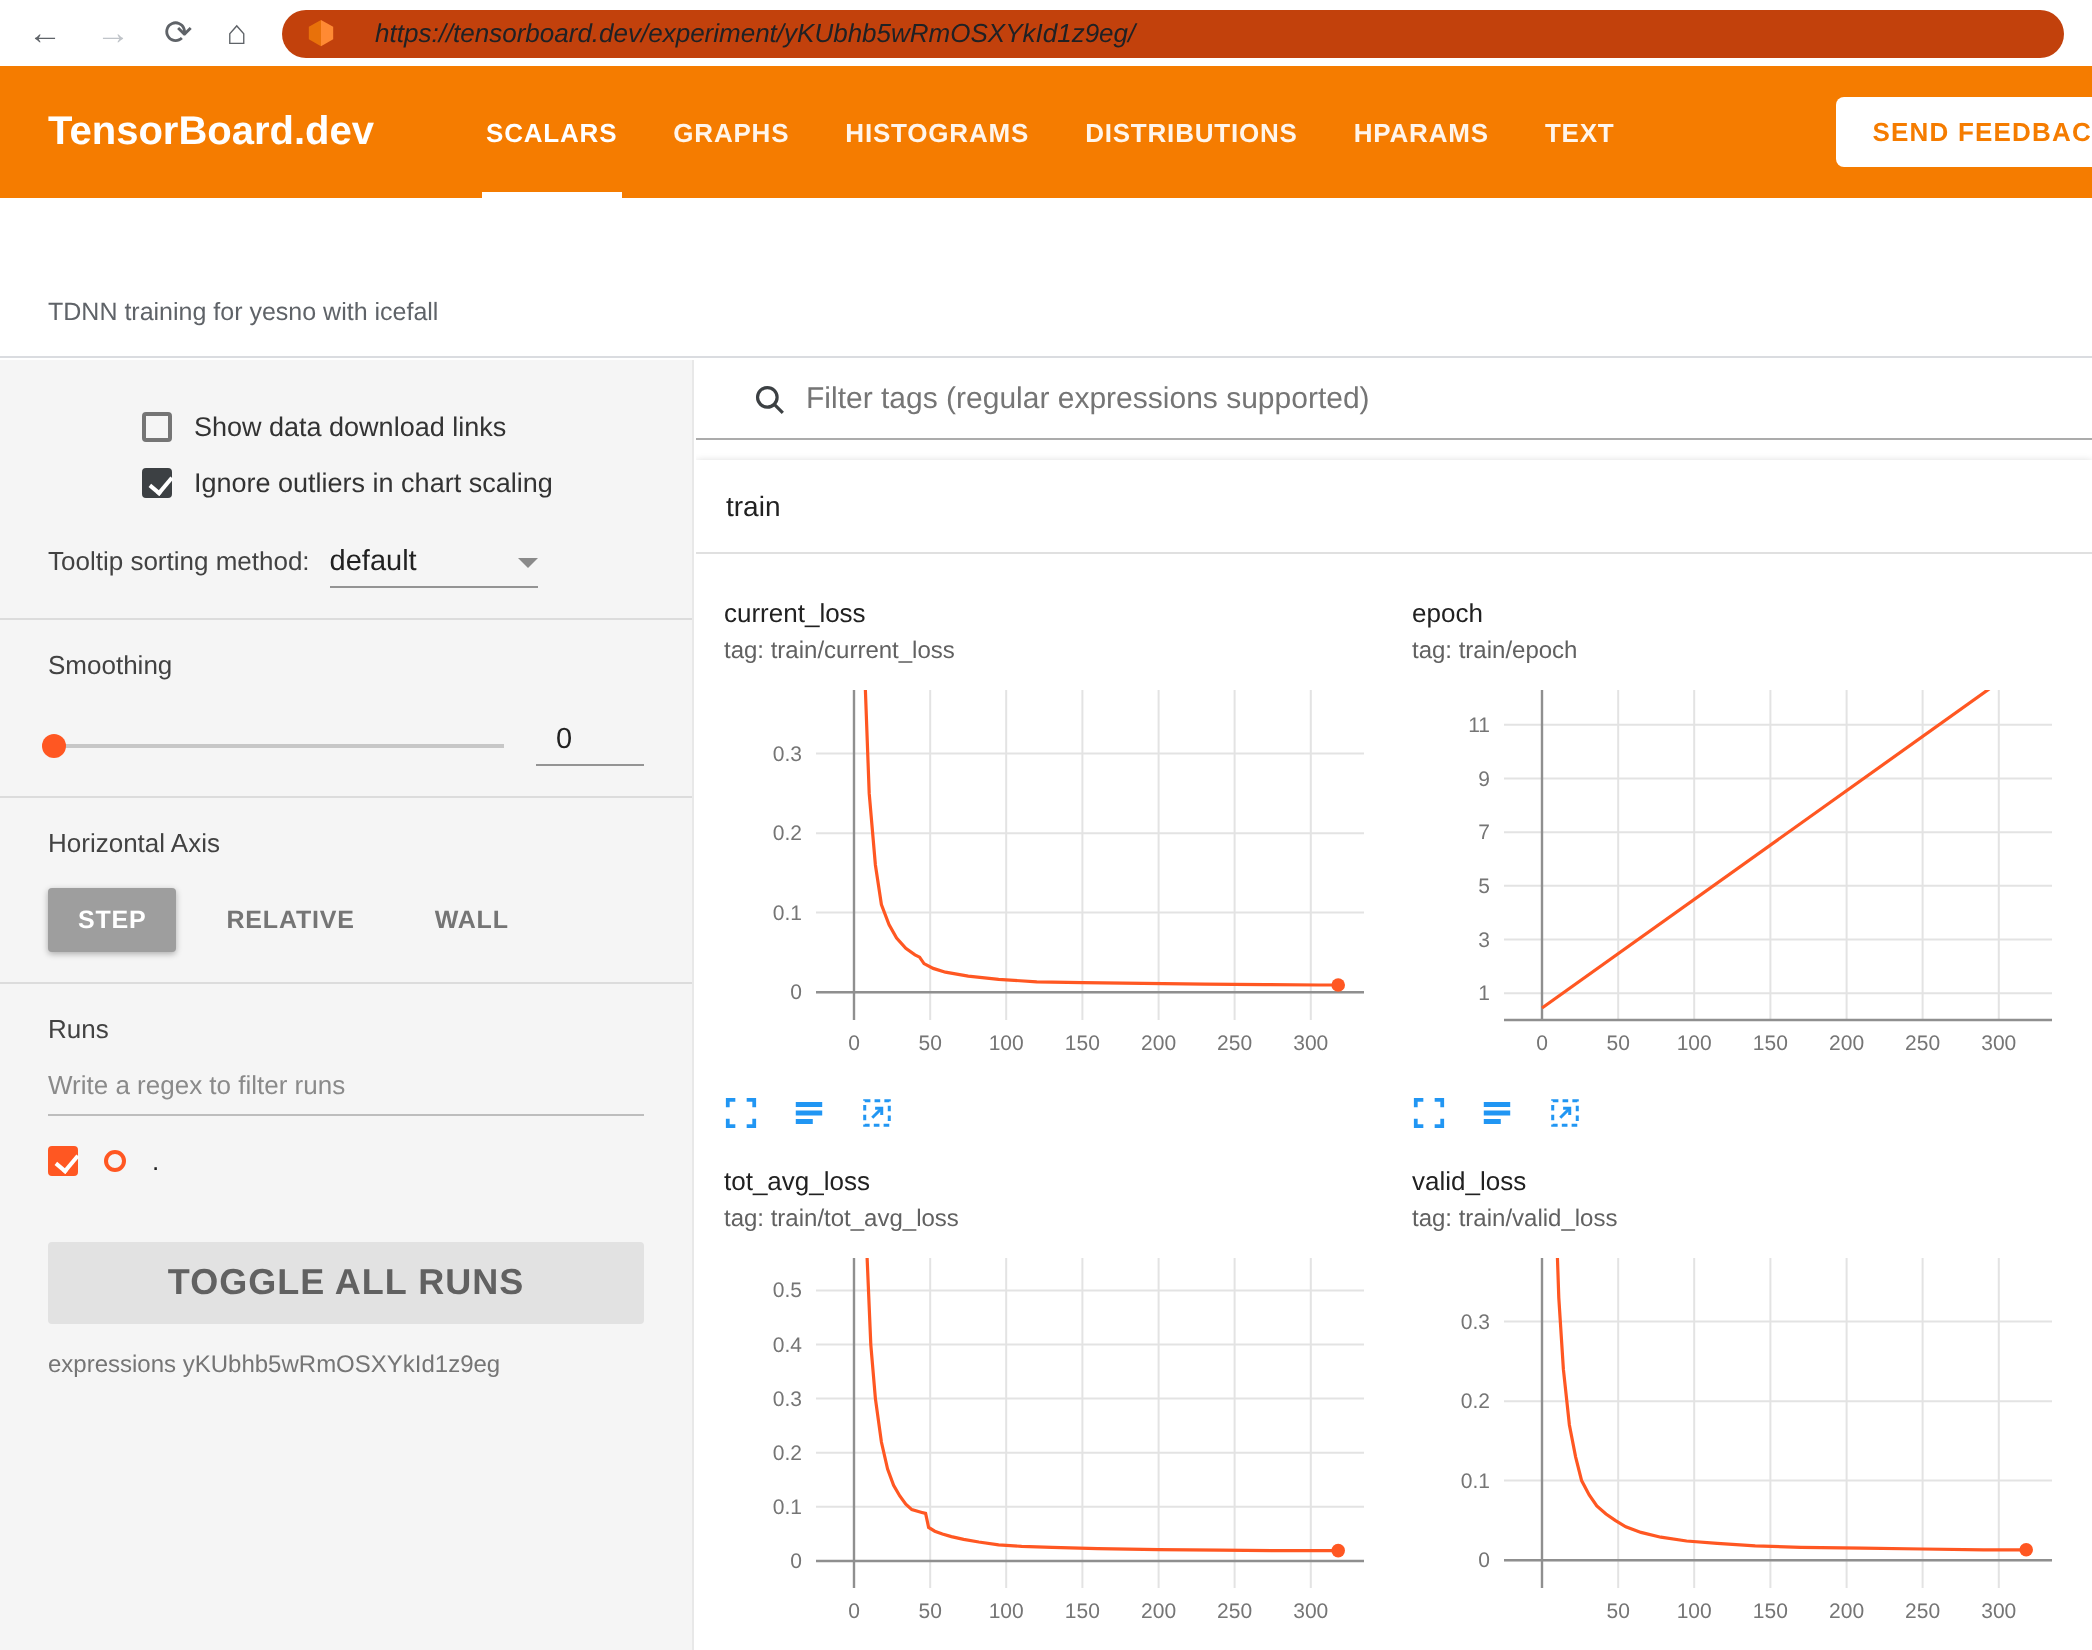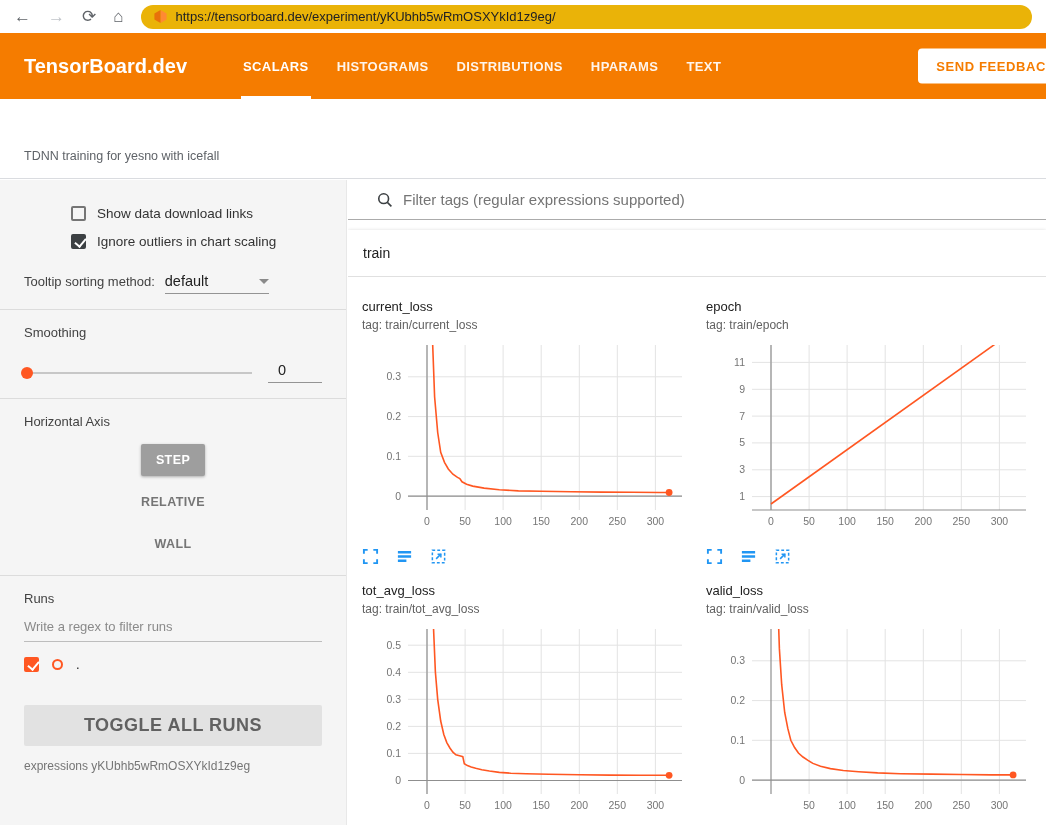--- a/index.html
+++ b/index.html
@@ -6,22 +6,22 @@
   *{margin:0;padding:0;box-sizing:border-box;}
   html,body{width:1046px;height:825px;}
   body{position:relative;overflow:hidden;background:#fff;color:#212121;
        font-family:"Liberation Sans","DejaVu Sans",sans-serif;}
 
   
   .browser-bar{position:absolute;top:0;left:0;width:100%;height:33px;background:#fff;
                display:flex;align-items:center;padding:0 14px;gap:17px;}
   .nav-ic{font-size:17px;color:#5f6368;line-height:1;user-select:none;}
   .nav-ic.disabled{color:#c0c4c9;}
-  .addr{flex:1;height:24px;background:#eab308;border-radius:13px;display:flex;
-        align-items:center;padding:0 12px;gap:8px;overflow:hidden;}
+  .addr{flex:1;height:24px;background:#c2410c;border-radius:13px;display:flex;
+        align-items:center;padding:0 12px;gap:20px;overflow:hidden;font-style:italic;}
   .addr-url{font-size:13px;color:#202124;white-space:nowrap;}
 
   
   .tb-header{position:absolute;top:33px;left:0;width:100%;height:66px;background:var(--accent);
              display:flex;align-items:center;}
   .tb-logo{font-size:20px;font-weight:bold;color:#fff;margin-left:24px;margin-right:42px;white-space:nowrap;}
   .tb-tabs{display:flex;height:100%;align-items:stretch;}
   .tb-tab{display:flex;align-items:center;padding:0 14px;color:rgba(255,255,255,.92);
           font-size:13px;font-weight:bold;letter-spacing:.4px;position:relative;cursor:pointer;white-space:nowrap;}
   .tb-tab.active{color:#fff;}
@@ -52,21 +52,21 @@
   .dd{border-bottom:1px solid #949494;min-width:104px;display:flex;justify-content:space-between;
       align-items:center;padding-bottom:4px;font-size:14.5px;color:#212121;cursor:pointer;}
   .caret{width:0;height:0;border-left:5px solid transparent;border-right:5px solid transparent;
          border-top:5px solid #8a8a8a;margin-left:10px;}
   .sb-label{font-size:13px;color:#424242;}
   .slider-row{display:flex;align-items:center;gap:16px;margin-top:22px;}
   .slider-track{flex:1;height:2px;background:#c7c7c7;position:relative;cursor:pointer;}
   .slider-thumb{position:absolute;left:0;top:50%;transform:translate(-3px,-50%);width:12px;height:12px;
                 border-radius:50%;background:var(--run);}
   .slider-val{width:54px;border-bottom:1px solid #949494;padding:0 4px 4px 10px;font-size:14.5px;color:#212121;}
-  .axis-btns{display:flex;align-items:center;gap:10px;margin-top:15px;flex-direction:column;}
+  .axis-btns{display:flex;align-items:center;gap:10px;margin-top:15px;}
   .axis-btn{font-size:12.5px;font-weight:bold;letter-spacing:.4px;color:#757575;padding:9px 15px;
             border-radius:2px;background:transparent;border:none;cursor:pointer;font-family:inherit;}
   .axis-btn.active{background:#9e9e9e;color:#fff;box-shadow:0 1px 3px rgba(0,0,0,.3);}
   .runs-filter{width:100%;border:none;background:transparent;border-bottom:1px solid #bdbdbd;
                font-size:13px;padding:9px 0 7px;color:#212121;outline:none;margin-top:4px;font-family:inherit;}
   .runs-filter::placeholder{color:#8a8a8a;}
   .run-row{display:flex;align-items:center;gap:13px;margin-top:15px;cursor:pointer;}
   .run-circle{width:11px;height:11px;border-radius:50%;border:2px solid var(--run);flex:none;}
   .run-name{font-size:13px;color:#212121;}
   .toggle-all{display:block;width:100%;margin-top:33px;background:#e2e2e2;border:none;color:#616161;
@@ -110,20 +110,21 @@
       <path fill="#e8710a" d="M8 1L1.5 4.7v6.6L8 15z"></path>
     </svg>
     <span class="addr-url">https://tensorboard.dev/experiment/yKUbhb5wRmOSXYkId1z9eg/</span>
   </div>
 </div>
 
 <div class="tb-header">
   <div class="tb-logo">TensorBoard.dev</div>
   <div class="tb-tabs">
       <div class="tb-tab active">SCALARS</div>
+      <div class="tb-tab">GRAPHS</div>
       <div class="tb-tab">HISTOGRAMS</div>
       <div class="tb-tab">DISTRIBUTIONS</div>
       <div class="tb-tab">HPARAMS</div>
       <div class="tb-tab">TEXT</div>
     </div>
   <button class="feedback-btn">SEND FEEDBACK</button>
 </div>
 
 <div class="subheader">
   <div class="exp-title">TDNN training for yesno with icefall</div>

